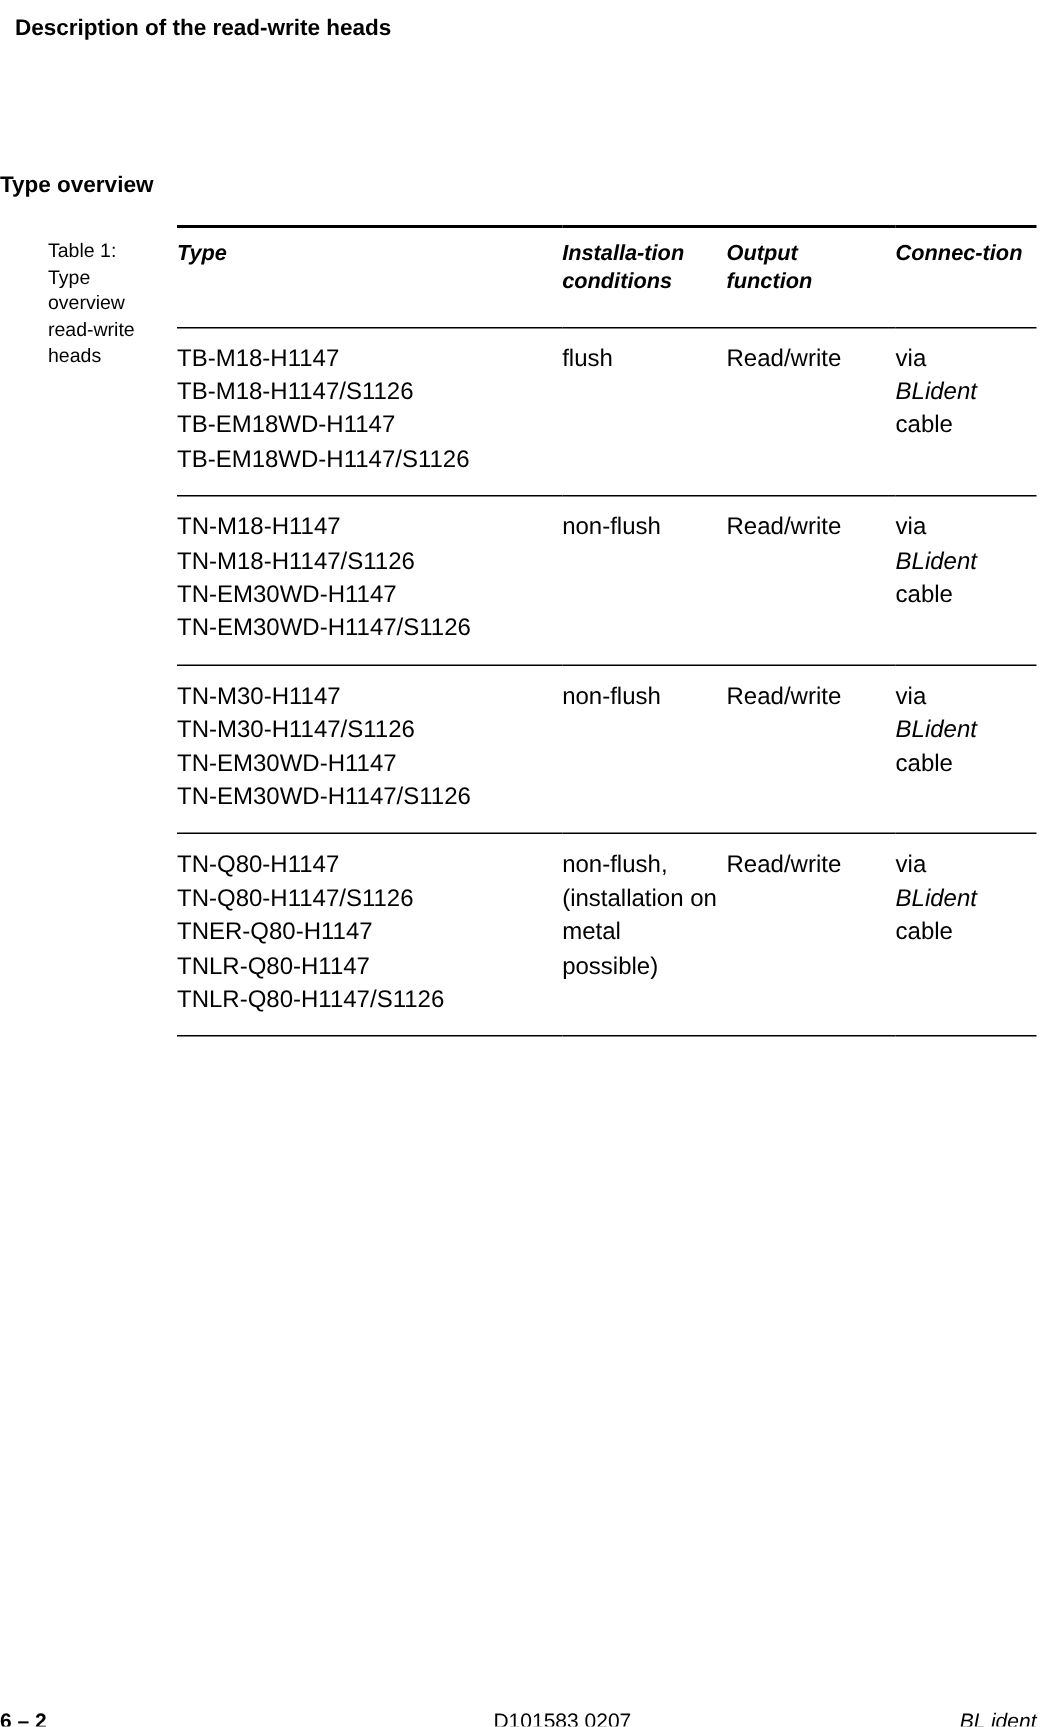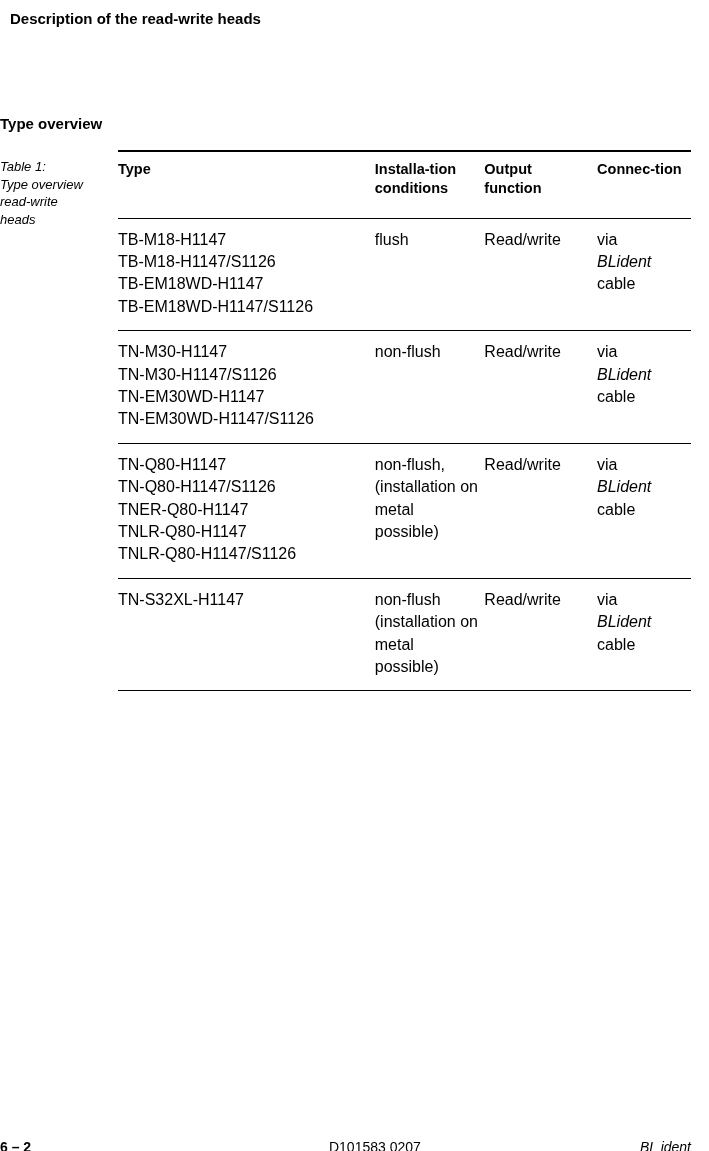--- a/index.html
+++ b/index.html
@@ -24,40 +24,41 @@
       font-size: 15px;
       margin-bottom: 18px;
     }
     .content-wrap {
       display: flex;
       align-items: flex-start;
     }
     .caption {
       width: 118px;
       flex-shrink: 0;
-      font-style: italic;
       font-size: 13px;
       line-height: 1.35;
       padding-top: 8px;
       padding-right: 6px;
+      padding-left: 32px;
     }
     table {
       border-collapse: collapse;
       width: 100%;
       table-layout: fixed;
     }
     thead th {
       text-align: left;
       vertical-align: top;
       font-weight: bold;
       font-size: 14.5px;
       padding: 8px 6px 20px 0;
       border-top: 2px solid #000;
       border-bottom: 1px solid #000;
       line-height: 1.3;
+      font-style: italic;
     }
     tbody td {
       vertical-align: top;
       font-size: 16px;
       line-height: 1.4;
       padding: 10px 6px 12px 0;
       border-bottom: 1px solid #000;
     }
     .col-type   { width: 41%; }
     .col-inst   { width: 17.5%; }
@@ -114,20 +115,31 @@
             <span class="type-line">TB-M18-H1147/S1126</span>
             <span class="type-line">TB-EM18WD-H1147</span>
             <span class="type-line">TB-EM18WD-H1147/S1126</span>
           </td>
           <td>flush</td>
           <td>Read/write</td>
           <td><span>via</span><br><span class="conn-em">BLident</span><br><span>cable</span></td>
         </tr>
         <tr>
           <td>
+            <span class="type-line">TN-M18-H1147</span>
+            <span class="type-line">TN-M18-H1147/S1126</span>
+            <span class="type-line">TN-EM30WD-H1147</span>
+            <span class="type-line">TN-EM30WD-H1147/S1126</span>
+          </td>
+          <td>non-flush</td>
+          <td>Read/write</td>
+          <td><span>via</span><br><span class="conn-em">BLident</span><br><span>cable</span></td>
+        </tr>
+        <tr>
+          <td>
             <span class="type-line">TN-M30-H1147</span>
             <span class="type-line">TN-M30-H1147/S1126</span>
             <span class="type-line">TN-EM30WD-H1147</span>
             <span class="type-line">TN-EM30WD-H1147/S1126</span>
           </td>
           <td>non-flush</td>
           <td>Read/write</td>
           <td><span>via</span><br><span class="conn-em">BLident</span><br><span>cable</span></td>
         </tr>
         <tr>
@@ -135,28 +147,20 @@
             <span class="type-line">TN-Q80-H1147</span>
             <span class="type-line">TN-Q80-H1147/S1126</span>
             <span class="type-line">TNER-Q80-H1147</span>
             <span class="type-line">TNLR-Q80-H1147</span>
             <span class="type-line">TNLR-Q80-H1147/S1126</span>
           </td>
           <td>non-flush, (installation on metal possible)</td>
           <td>Read/write</td>
           <td><span>via</span><br><span class="conn-em">BLident</span><br><span>cable</span></td>
         </tr>
-        <tr>
-          <td>
-            <span class="type-line">TN-S32XL-H1147</span>
-          </td>
-          <td>non-flush (installation on metal possible)</td>
-          <td>Read/write</td>
-          <td><span>via</span><br><span class="conn-em">BLident</span><br><span>cable</span></td>
-        </tr>
       </tbody>
   </table>
 </div>
 
 <div class="footer">
   <span class="footer-page">6 – 2</span>
   <span class="footer-doc">D101583 0207</span>
   <span class="footer-brand">BL ident</span>
 </div>
 

